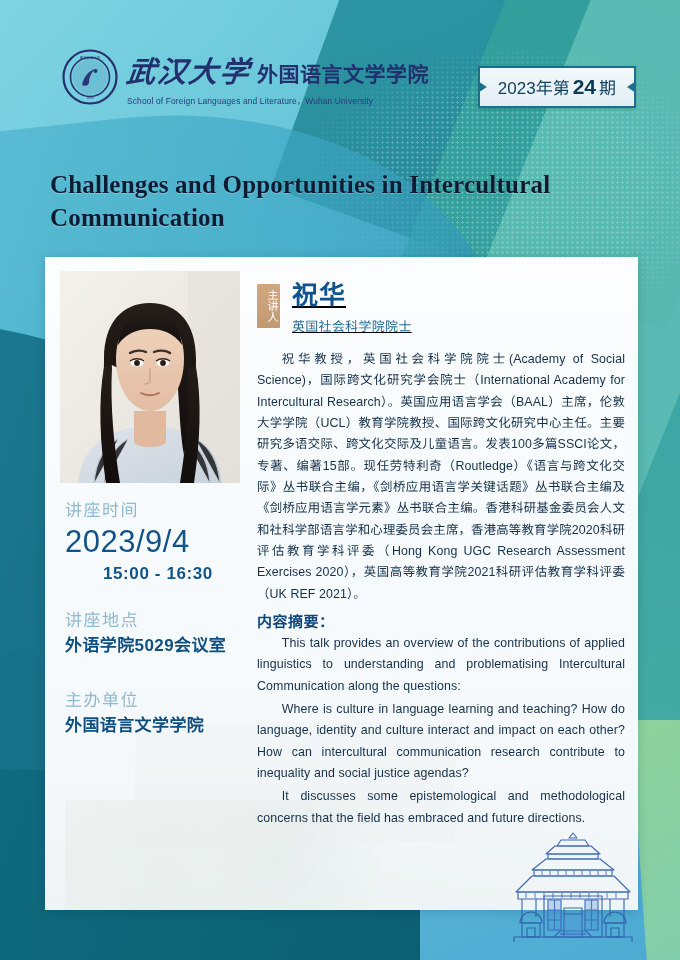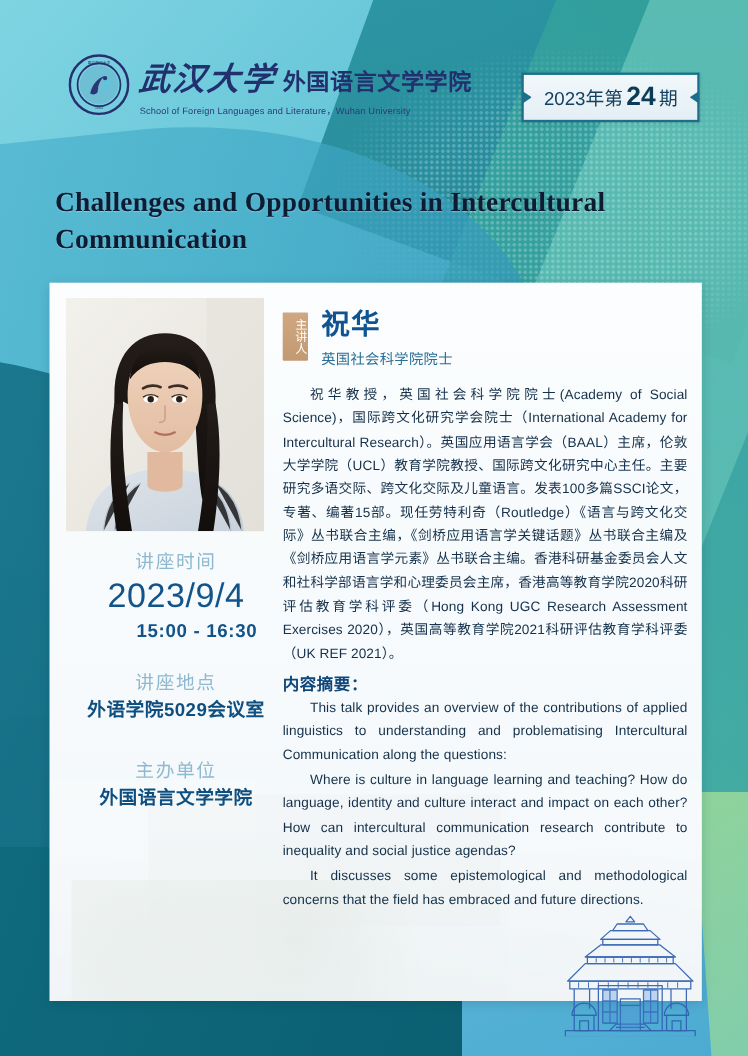--- a/index.html
+++ b/index.html
@@ -160,21 +160,21 @@
     right: 44px; top: 66px;
     padding: 6px 18px 7px 18px;
     background: linear-gradient(180deg, #f2f8fb 0%, #e3eef4 100%);
     border: 2px solid #1c6f8c;
     color: #13405e;
     font-size: 17px;
     white-space: nowrap;
     box-shadow: 0 1px 3px rgba(0,0,0,.18);
   }
   .issue-badge .num {
-    font-size: 24px;
+    font-size: 21px;
     font-weight: bold;
     padding: 0 3px;
     color: #0d3a57;
     margin-top: 12px;
   }
   .issue-badge::before,
   .issue-badge::after {
     content: "";
     position: absolute;
     top: 50%;
@@ -246,21 +246,21 @@
   }
   .portrait {
     position: absolute;
     left: 15px; top: 14px;
     width: 180px; height: 212px;
     overflow: hidden;
     background: #e9eef0;
   }
   .portrait svg { display: block; width: 100%; height: 100%; }
 
-  .info-group { position: absolute; left: 20px; width: 190px; text-align: center; }
+  .info-group { position: absolute; left: 20px; width: 190px; }
   .info-label {
     font-size: 17px;
     color: #8fb9cf;
     letter-spacing: 1.5px;
     line-height: 1.4;
   }
   .info-date {
     font-size: 31px;
     font-weight: normal;
     color: #12548a;
@@ -305,21 +305,21 @@
     font-size: 11px;
     line-height: 1.22;
     text-align: center;
     letter-spacing: 0;
     writing-mode: vertical-rl;
     text-orientation: upright;
     flex: 0 0 19px;
     margin-top: 3px;
     border-radius: 1px;
   }
-  .speaker-meta { margin-left: 12px; }
+  .speaker-meta { margin-left: 12px; text-decoration: underline; }
   .speaker-name {
     font-size: 26px;
     font-weight: bold;
     color: #0f5490;
     line-height: 1.1;
     letter-spacing: 1px;
   }
   .speaker-title {
     font-size: 13px;
     color: #2a6f96;

